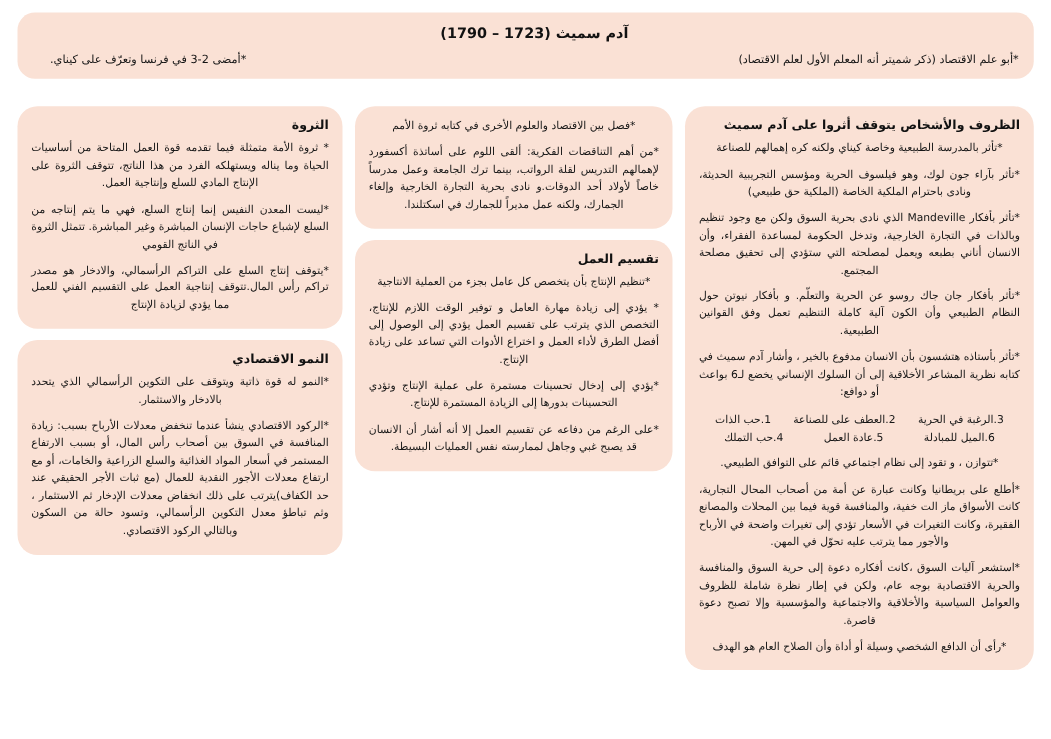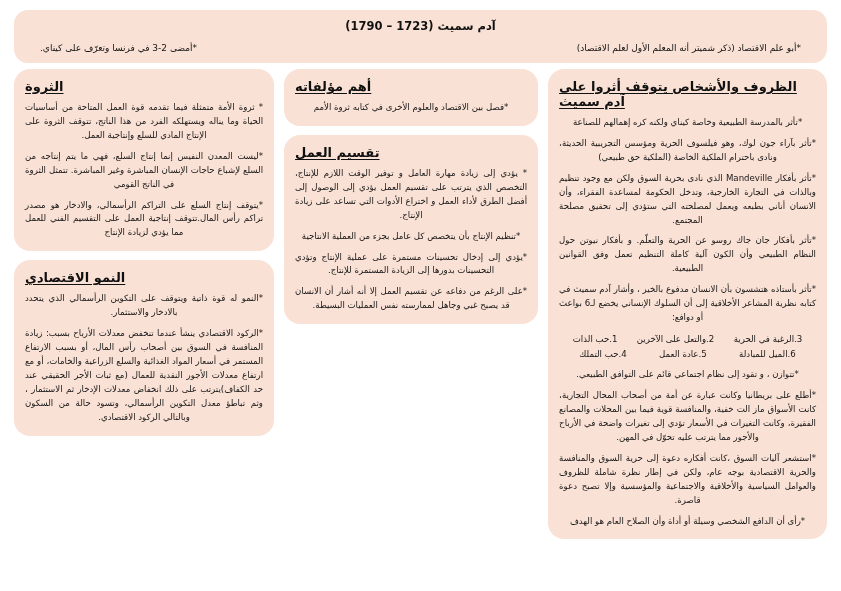--- a/index.html
+++ b/index.html
@@ -17,22 +17,22 @@
     padding:10px 14px 6px 14px;
   }
   .panel{
     background:#FAE1D5;
     border-radius:16px;
     box-sizing:border-box;
   }
   
   .header{
     width:100%;
-    padding:9px 26px 10px 26px;
-    margin-bottom:6px;
+    padding:9px 12px 10px 26px;
+    margin-bottom:22px;
     border-radius:14px;
   }
   .header-title{
     text-align:center;
     font-weight:bold;
     font-size:11.5px;
     color:#111;
     letter-spacing:0;
     margin-bottom:10px;
     direction:rtl;
@@ -64,25 +64,24 @@
   }
   .col-right{width:281px;}
   .col-mid{width:256px;}
   .col-left{width:262px;}
 
   .card{
     padding:10px 11px 11px 11px;
     direction:rtl;
   }
   .card-title{
-    text-align:left;
+    text-align:right;
     font-weight:bold;
-    font-size:13px;
+    font-size:10px;
     color:#111;
-    text-decoration:underline;
     text-underline-offset:2px;
     margin-bottom:7px;
   }
   .para{
     font-size:8.6px;
     line-height:1.62;
     color:#161616;
     text-align:center;
     margin:0 0 7px 0;
     direction:rtl;
@@ -127,46 +126,46 @@
         <div class="card-title">الظروف والأشخاص يتوقف أثروا على آدم سميث</div>
         <p class="para justify">*تأثر بالمدرسة الطبيعية وخاصة كيناي ولكنه كره إهمالهم للصناعة</p>
         <p class="para justify">*تأثر بآراء جون لوك، وهو فيلسوف الحرية ومؤسس التجريبية الحديثة، ونادى باحترام الملكية الخاصة (الملكية حق طبيعي)</p>
         <p class="para justify">*تأثر بأفكار Mandeville الذي نادى بحرية السوق ولكن مع وجود تنظيم وبالذات في التجارة الخارجية، وتدخل الحكومة لمساعدة الفقراء، وأن الانسان أناني بطبعه ويعمل لمصلحته التي ستؤدي إلى تحقيق مصلحة المجتمع.</p>
         <p class="para justify">*تأثر بأفكار جان جاك روسو عن الحرية والتعلّم. و بأفكار نيوتن حول النظام الطبيعي وأن الكون آلية كاملة التنظيم تعمل وفق القوانين الطبيعية.</p>
         <p class="para justify">*تأثر بأستاذه هتشسون بأن الانسان مدفوع بالخير ، وأشار آدم سميث في كتابه نظرية المشاعر الأخلاقية إلى أن السلوك الإنساني يخضع لـ6 بواعث أو دوافع:</p>
 
         <div class="numlist">
           <div class="numrow">
             <span><span>3.</span><span>الرغبة في الحرية</span></span>
-            <span><span>2.</span><span>والتعل على الآخرين</span></span>
+            <span><span>2.</span><span>العطف على للصناعة</span></span>
             <span><span>1.</span><span>حب الذات</span></span>
           </div>
           <div class="numrow">
             <span><span>6.</span><span>الميل للمبادلة</span></span>
             <span><span>5.</span><span>عادة العمل</span></span>
             <span><span>4.</span><span>حب التملك</span></span>
           </div>
         </div>
 
         <p class="para justify">*تتوازن ، و تقود إلى نظام اجتماعي قائم على التوافق الطبيعي.</p>
         <p class="para justify">*أطلع على بريطانيا وكانت عبارة عن أمة من أصحاب المحال التجارية، كانت الأسواق ماز الت خفية، والمنافسة قوية فيما بين المحلات والمصانع الفقيرة، وكانت التغيرات في الأسعار تؤدي إلى تغيرات واضحة في الأرباح والأجور مما يترتب عليه تحوّل في المهن.</p>
         <p class="para justify">*استشعر آليات السوق ،كانت أفكاره دعوة إلى حرية السوق والمنافسة والحرية الاقتصادية بوجه عام، ولكن في إطار نظرة شاملة للظروف والعوامل السياسية والأخلاقية والاجتماعية والمؤسسية وإلا تصبح دعوة قاصرة.</p>
         <p class="para justify">*رأى أن الدافع الشخصي وسيلة أو أداة وأن الصلاح العام هو الهدف</p>
       </div>
     </div>
 
     <div class="col col-mid">
       <div class="panel card">
-        <div class="card-title">أهم مؤلفاته</div>
         <p class="para justify">*فصل بين الاقتصاد والعلوم الأخرى في كتابه ثروة الأمم</p>
+        <p class="para justify">*من أهم التناقضات الفكرية: ألقى اللوم على أساتذة أكسفورد لإهمالهم التدريس لقلة الرواتب، بينما ترك الجامعة وعمل مدرساً خاصاً لأولاد أحد الدوقات.و نادى بحرية التجارة الخارجية وإلغاء الجمارك، ولكنه عمل مديراً للجمارك في اسكتلندا.</p>
       </div>
       <div class="panel card">
         <div class="card-title">تقسيم العمل</div>
+        <p class="para justify">*تنظيم الإنتاج بأن يتخصص كل عامل بجزء من العملية الانتاجية</p>
         <p class="para justify">* يؤدي إلى زيادة مهارة العامل و توفير الوقت اللازم للإنتاج، التخصص الذي يترتب على تقسيم العمل يؤدي إلى الوصول إلى أفضل الطرق لأداء العمل و اختراع الأدوات التي تساعد على زيادة الإنتاج.</p>
-        <p class="para justify">*تنظيم الإنتاج بأن يتخصص كل عامل بجزء من العملية الانتاجية</p>
         <p class="para justify">*يؤدي إلى إدخال تحسينات مستمرة على عملية الإنتاج وتؤدي التحسينات بدورها إلى الزيادة المستمرة للإنتاج.</p>
         <p class="para justify">*على الرغم من دفاعه عن تقسيم العمل إلا أنه أشار أن الانسان قد يصبح غبي وجاهل لممارسته نفس العمليات البسيطة.</p>
       </div>
     </div>
 
     <div class="col col-left">
       <div class="panel card">
         <div class="card-title">الثروة</div>
         <p class="para justify">* ثروة الأمة متمثلة فيما تقدمه قوة العمل المتاحة من أساسيات الحياة وما يناله ويستهلكه الفرد من هذا الناتج، تتوقف الثروة على الإنتاج المادي للسلع وإنتاجية العمل.</p>
         <p class="para justify">*ليست المعدن النفيس إنما إنتاج السلع، فهي ما يتم إنتاجه من السلع لإشباع حاجات الإنسان المباشرة وغير المباشرة. تتمثل الثروة في الناتج القومي</p>

